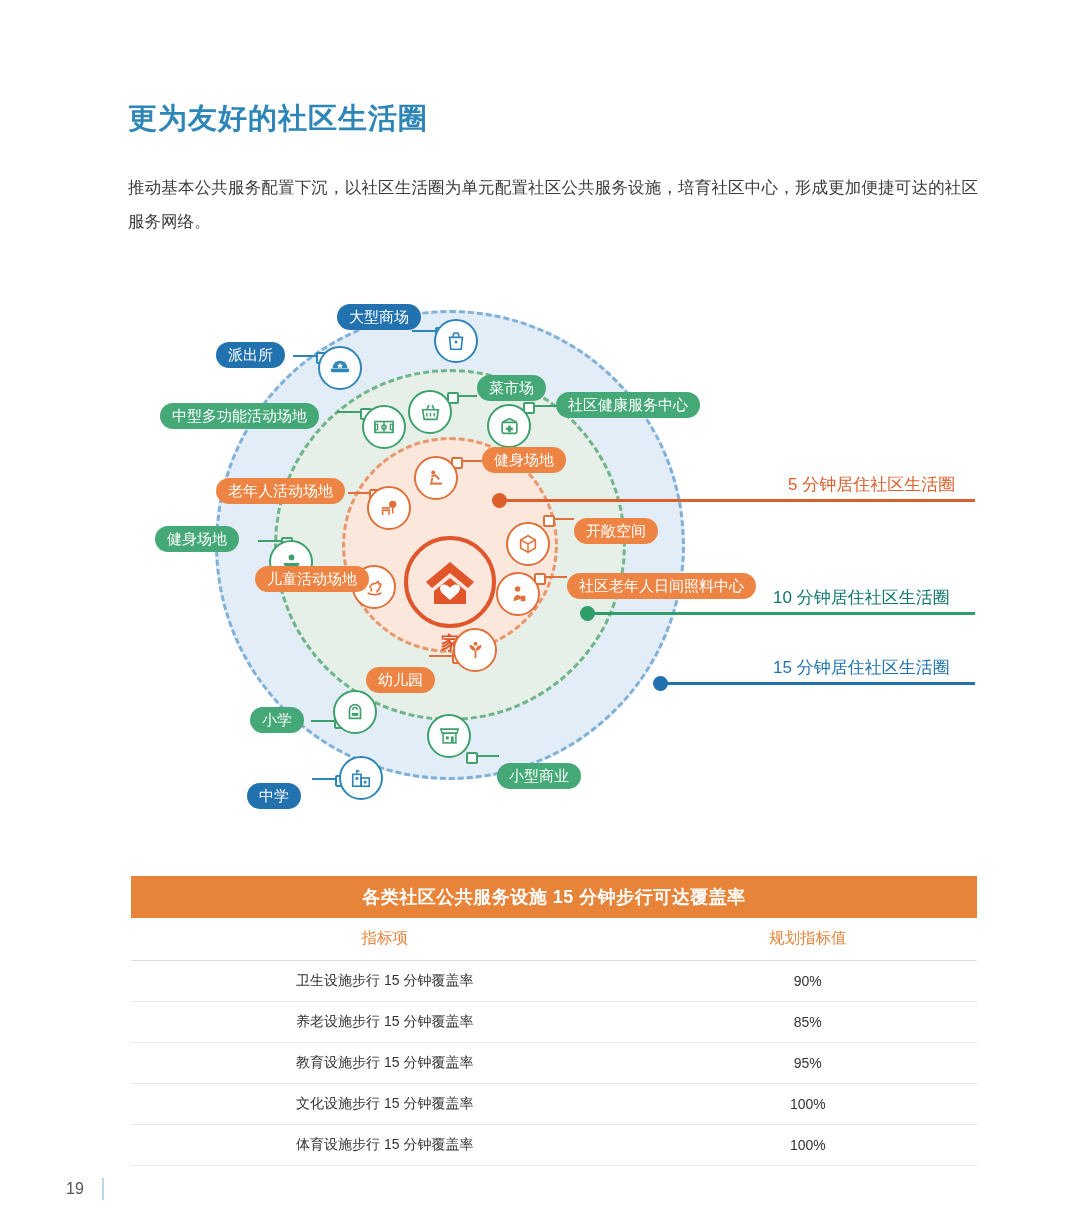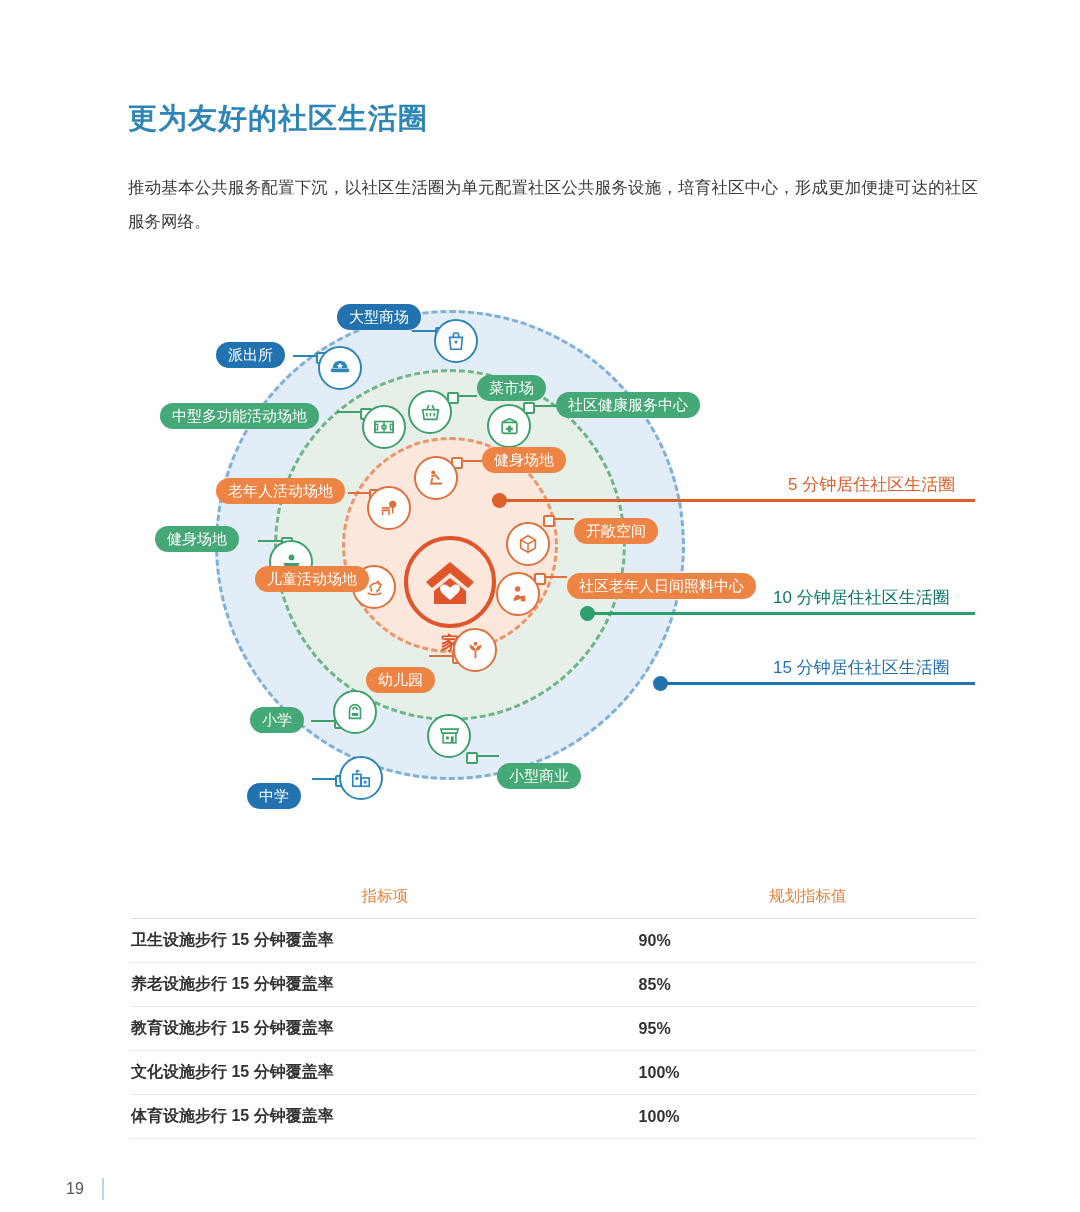--- a/index.html
+++ b/index.html
@@ -113,22 +113,22 @@
   table.metrics caption{
     background:#E8833A; color:#fff;
     font-size:18px; font-weight:bold;
     padding:9px 0; letter-spacing:.5px;
   }
   table.metrics th{
     color:#E8833A; font-size:15.5px; font-weight:normal;
     padding:10px 0 11px; border-bottom:1px solid #dcdcdc;
   }
   table.metrics td{
-    font-size:16px; color:#333; text-align:left;
-    padding:11px 0; border-bottom:1px solid #e7e7e7;font-weight:bold;
+    font-size:14px; color:#333; text-align:center;
+    padding:11px 0; border-bottom:1px solid #e7e7e7;
   }
   table.metrics tr td:first-child, table.metrics tr th:first-child{width:60%;}
 
   
   .footer{position:absolute; left:66px; top:1178px; display:flex; align-items:center; gap:18px;}
   .page-num{font-size:16px; color:#555;}
   .page-bar{width:2px; height:22px; background:#bdd7ea;}
 </style>
 </head>
 <body>
@@ -342,20 +342,21 @@
     <div class="legend-row">
       <div class="legend-dot bg-blue" style="left:653px; top:406px;"></div>
       <div class="legend-line bg-blue" style="left:661px; top:412px; width:314px;"></div>
       <div class="legend-text lg-blue" style="left:773px; top:386px;">15 分钟居住社区生活圈</div>
     </div>
 
   </div>
 
   <div class="table-wrap">
     <table class="metrics">
+      <caption>各类社区公共服务设施 15 分钟步行可达覆盖率</caption>
       <thead>
         <tr>
           <th>指标项</th>
           <th>规划指标值</th>
         </tr>
       </thead>
       <tbody>
         <tr>
           <td>卫生设施步行 15 分钟覆盖率</td>
           <td>90%</td>

